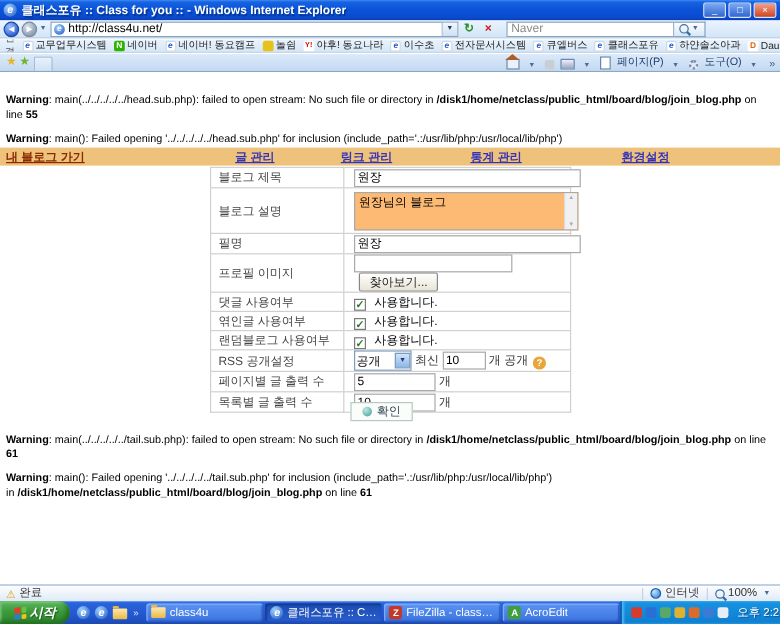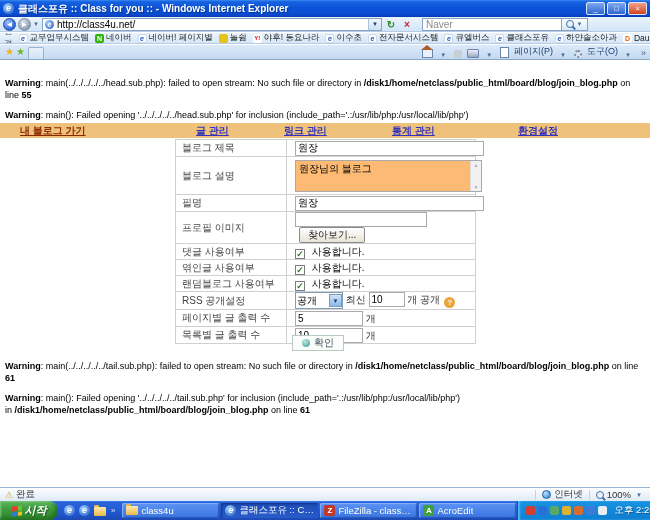--- a/index.html
+++ b/index.html
@@ -71,21 +71,21 @@
   .cmd-more{color:#44618a;font-size:9px;margin-left:2px;}
 
   
   .content{position:absolute;top:61px;left:0;right:0;bottom:33px;background:#fff;overflow:hidden;}
   #warn-top{position:absolute;top:17px;left:5px;width:640px;font-size:9px;line-height:11.5px;color:#000;}
   #warn-bottom{position:absolute;top:300px;left:5px;width:642px;font-size:9px;line-height:11.5px;color:#000;}
   .warn{margin:0 0 9px 0;}
 
   #menubar{position:absolute;top:62px;left:0;right:0;height:15px;background:#eec27a;}
   .menu-item{position:absolute;top:1px;font-size:10px;font-weight:bold;text-decoration:underline;color:#3333bb;white-space:nowrap;cursor:pointer;}
-  .menu-item.primary{color:#8b2a00;margin-left:15px;}
+  .menu-item.primary{color:#8b2a00;}
 
   #form-wrap{position:absolute;top:78px;left:175px;width:301px;}
   #form-table{border-collapse:collapse;width:100%;table-layout:fixed;}
   #form-table th{width:104px;margin-left:17px;}
   #form-table th,#form-table td{border:1px solid #d0d0d0;font-size:10px;text-align:left;padding:0 0 0 6px;color:#444;font-weight:normal;vertical-align:middle;}
   #form-table td{color:#000;padding-left:8px;}
   .txt{height:13px;border:1px solid #a9a9a9;font-size:10px;padding:0 2px;font-family:inherit;box-sizing:content-box;background:#fff;}
   .ta{position:relative;width:187px;height:32px;border:1px solid #a9a9a9;font-size:10px;padding:1px 13px 1px 3px;box-sizing:border-box;background:#fdba74;margin:2px 0;}
   .ta-sb{position:absolute;right:0;top:0;bottom:0;width:11px;background:#f1f1f1;border-left:1px solid #ddd;display:flex;flex-direction:column;
     justify-content:space-between;align-items:center;font-size:5px;color:#aab;padding:1px 0;box-sizing:border-box;}
@@ -185,21 +185,21 @@
         <span class="link-item">
           <span class="li-ico ic-e">e</span>
           <span>교무업무시스템</span>
         </span>
         <span class="link-item">
           <span class="li-ico ic-naver">N</span>
           <span>네이버</span>
         </span>
         <span class="link-item">
           <span class="li-ico ic-e">e</span>
-          <span>네이버! 페이지별</span>
+          <span>네이버! 동요캠프</span>
         </span>
         <span class="link-item">
           <span class="li-ico ic-yellow"></span>
           <span>놀쉼</span>
         </span>
         <span class="link-item">
           <span class="li-ico ic-yahoo">Y!</span>
           <span>야후! 동요나라</span>
         </span>
         <span class="link-item">

